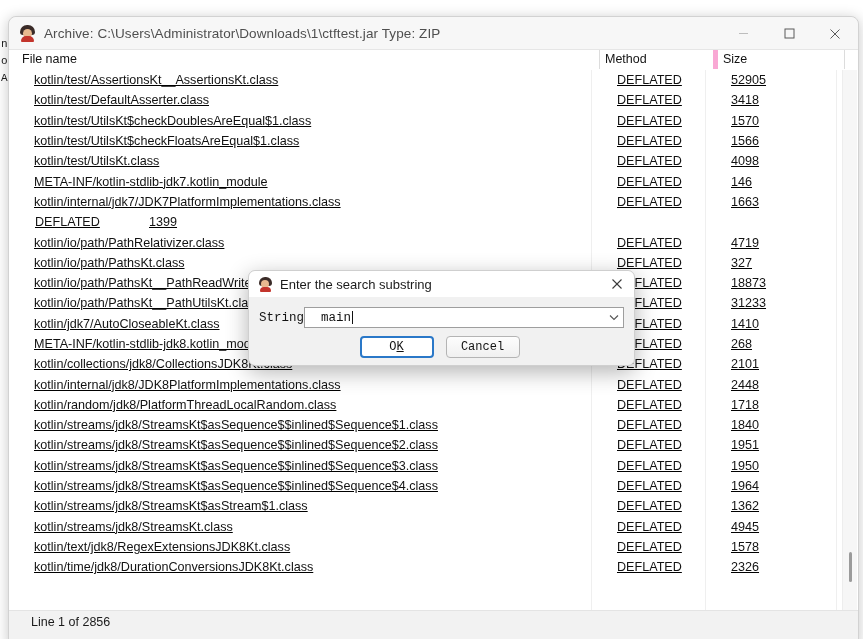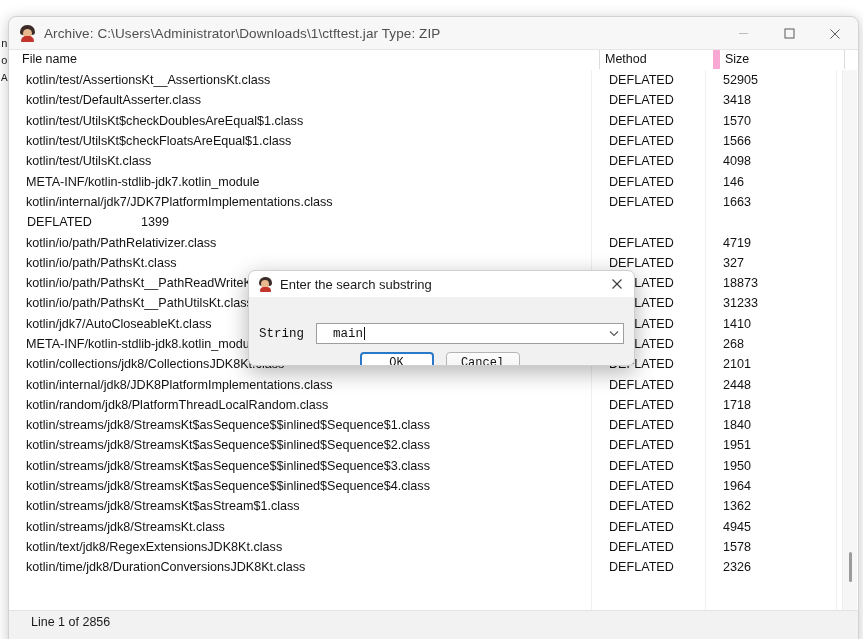--- a/index.html
+++ b/index.html
@@ -113,30 +113,31 @@
     padding-left: 8px;
   }
   #list-header .col {
     position: relative;
     padding-left: 5px;
     line-height: 19px;
     white-space: nowrap;
   }
   #list-header .col.name   { width: 582px; }
   #list-header .col.method { width: 114px; border-left: 1px solid #dcdcdc; }
-  #list-header .col.size   { width: 131px; border-left: 7px solid #f9a8d4; }
+  #list-header .col.size   { width: 131px; border-left: 5px solid #f9a8d4; }
   #list-header .col.tail   { flex: 1; border-left: 1px solid #dcdcdc; }
 
   
   #list-body {
     position: relative;
     height: 540px;
     background: #ffffff;
     overflow: hidden;
-    padding-left: 12px;
+    padding-left: 20px;
+    text-decoration: underline;
   }
   #col-lines {
     position: absolute; inset: 0;
     pointer-events: none;
   }
   #col-lines i {
     position: absolute; top: 0; bottom: 0;
     width: 1px; background: #efefef;
   }
   .file-row {
@@ -260,22 +261,21 @@
     display: flex; align-items: center; justify-content: center;
     color: #3b3b3b;
   }
 
   #dialog-body {
     padding: 10px 10px 0 10px;
   }
   #string-row {
     display: flex;
     align-items: center;
-    gap: 12px;
-    margin-top: 16px;
+    gap: 0;
   }
   #string-label {
     font-family: "Liberation Mono", monospace;
     font-size: 12.5px;
     color: #111;
     white-space: nowrap;
   }
   #string-combo {
     position: relative;
     flex: 1;

